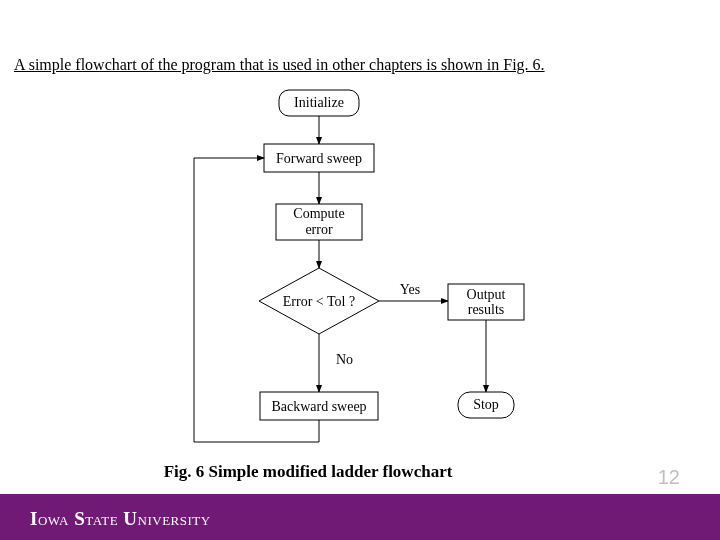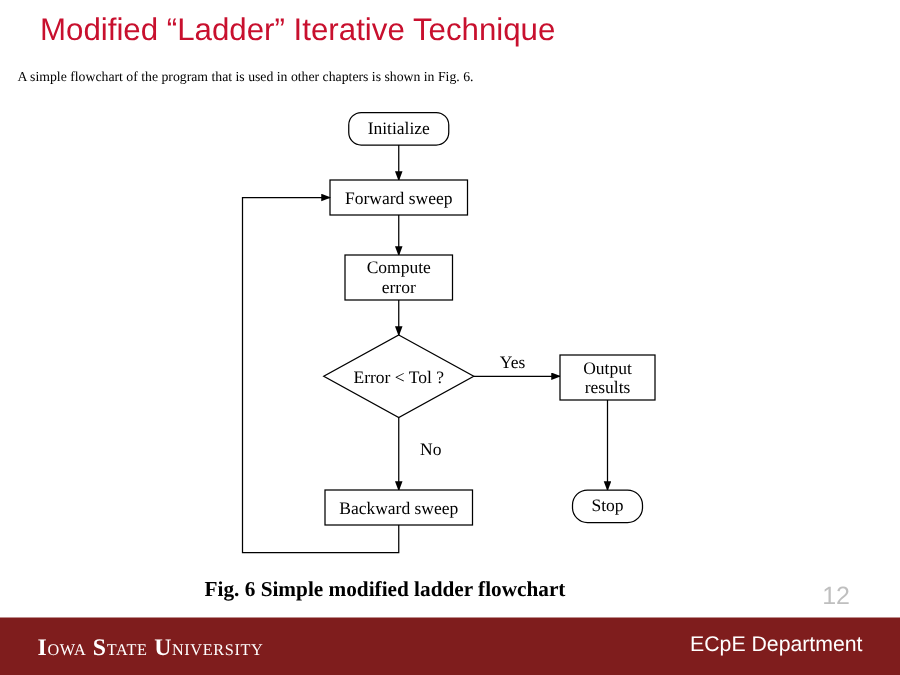--- a/index.html
+++ b/index.html
@@ -22,22 +22,23 @@
     left: 32px;
     top: 10px;
     font-size: 25px;
     font-weight: 400;
     color: #C8102E;
   }
   .body-text {
     position: absolute;
     left: 14px;
     top: 56px;
-    font-size: 11px;
+    font-size: 16px;
     font-family: "Times New Roman", Times, serif;
+    text-decoration: underline;
   }
   .flowchart {
     position: absolute;
     left: 164px;
     top: 86px;
     width: 370px;
     height: 376px;
   }
   .flowchart svg {
     width: 100%;
@@ -61,21 +62,21 @@
     top: 466px;
     font-size: 20px;
     color: #bfbfbf;
   }
   .footer-bar {
     position: absolute;
     left: 0;
     bottom: 0;
     width: 720px;
     height: 46px;
-    background: #7f1d1d;
+    background: #701a75;
   }
   .footer-logo {
     position: absolute;
     left: 30px;
     bottom: 10px;
     font-family: Georgia, "Times New Roman", serif;
     font-size: 19px;
     color: #fff;
     letter-spacing: 0.5px;
   }
@@ -96,21 +97,20 @@
   .box { fill: #fff; stroke: #000; stroke-width: 1; }
   .rbox { fill: #fff; stroke: #000; stroke-width: 1; }
   .diamond { fill: #fff; stroke: #000; stroke-width: 1; }
   .arrow { stroke: #000; stroke-width: 1; fill: none; marker-end: url(#ah); }
 </style>
 </head>
 <body>
 
 <div class="slide">
 
-  <div class="title">Modified “Ladder” Iterative Technique</div>
 
   <div class="body-text">A simple flowchart of the program that is used in other chapters is shown in Fig. 6.</div>
 
   <div class="flowchart">
     <svg viewBox="0 0 370 376">
       <defs>
         <marker id="ah" markerWidth="8" markerHeight="8" refX="7" refY="3" orient="auto">
           <path d="M0,0 L8,3 L0,6 Z" fill="#000"></path>
         </marker>
       </defs>
@@ -157,16 +157,15 @@
   </div>
 
   <div class="caption">Fig. 6 Simple modified ladder flowchart</div>
 
   <div class="pagenum">12</div>
 
   <div class="footer-bar">
     <div class="footer-logo">
       <span class="isu-i">I</span><span class="isu-rest">owa </span><span class="isu-i">S</span><span class="isu-rest">tate </span><span class="isu-i">U</span><span class="isu-rest">niversity</span>
     </div>
-    <div class="footer-dept">ECpE Department</div>
   </div>
 
 </div>
 
 </body></html>

